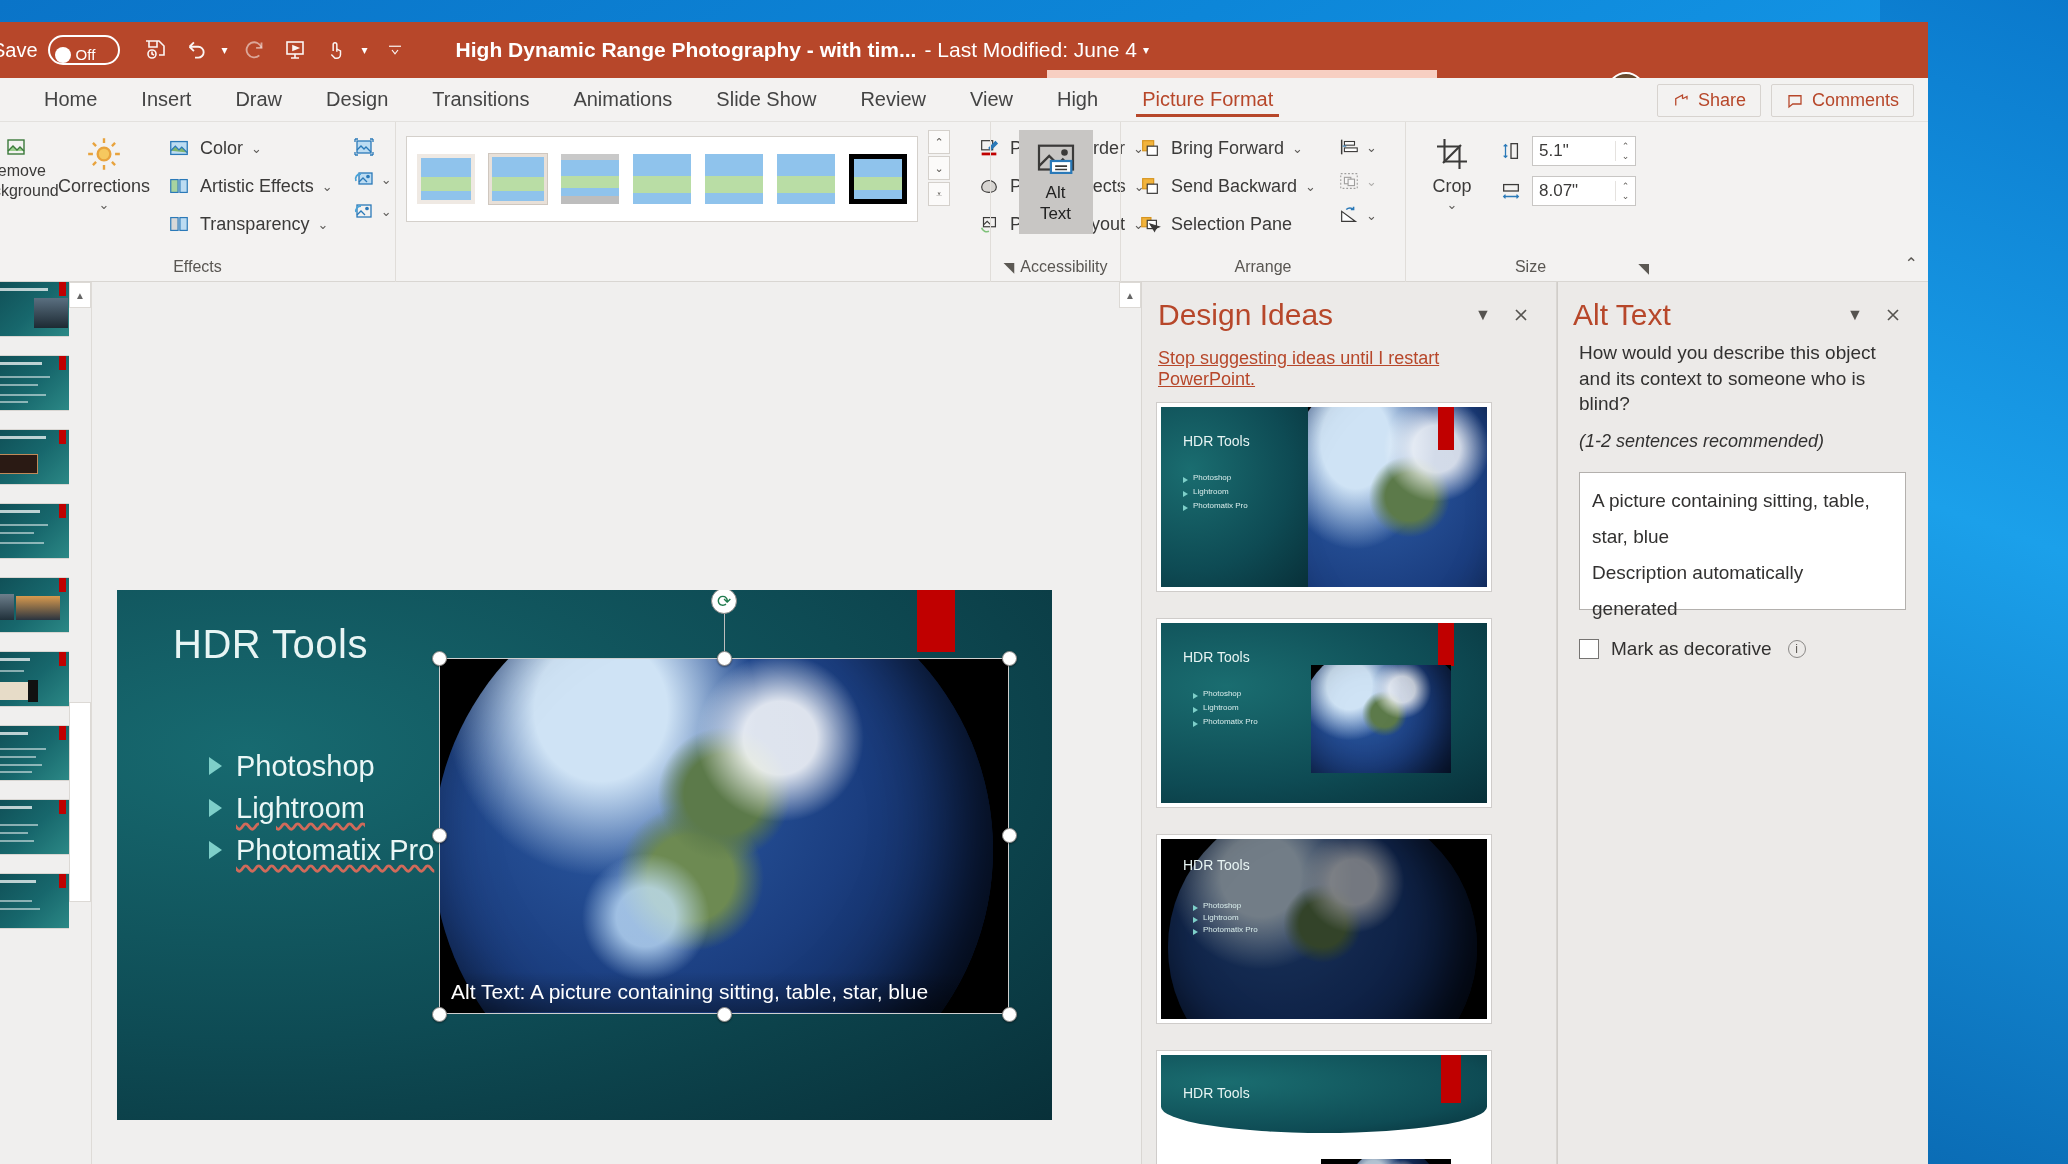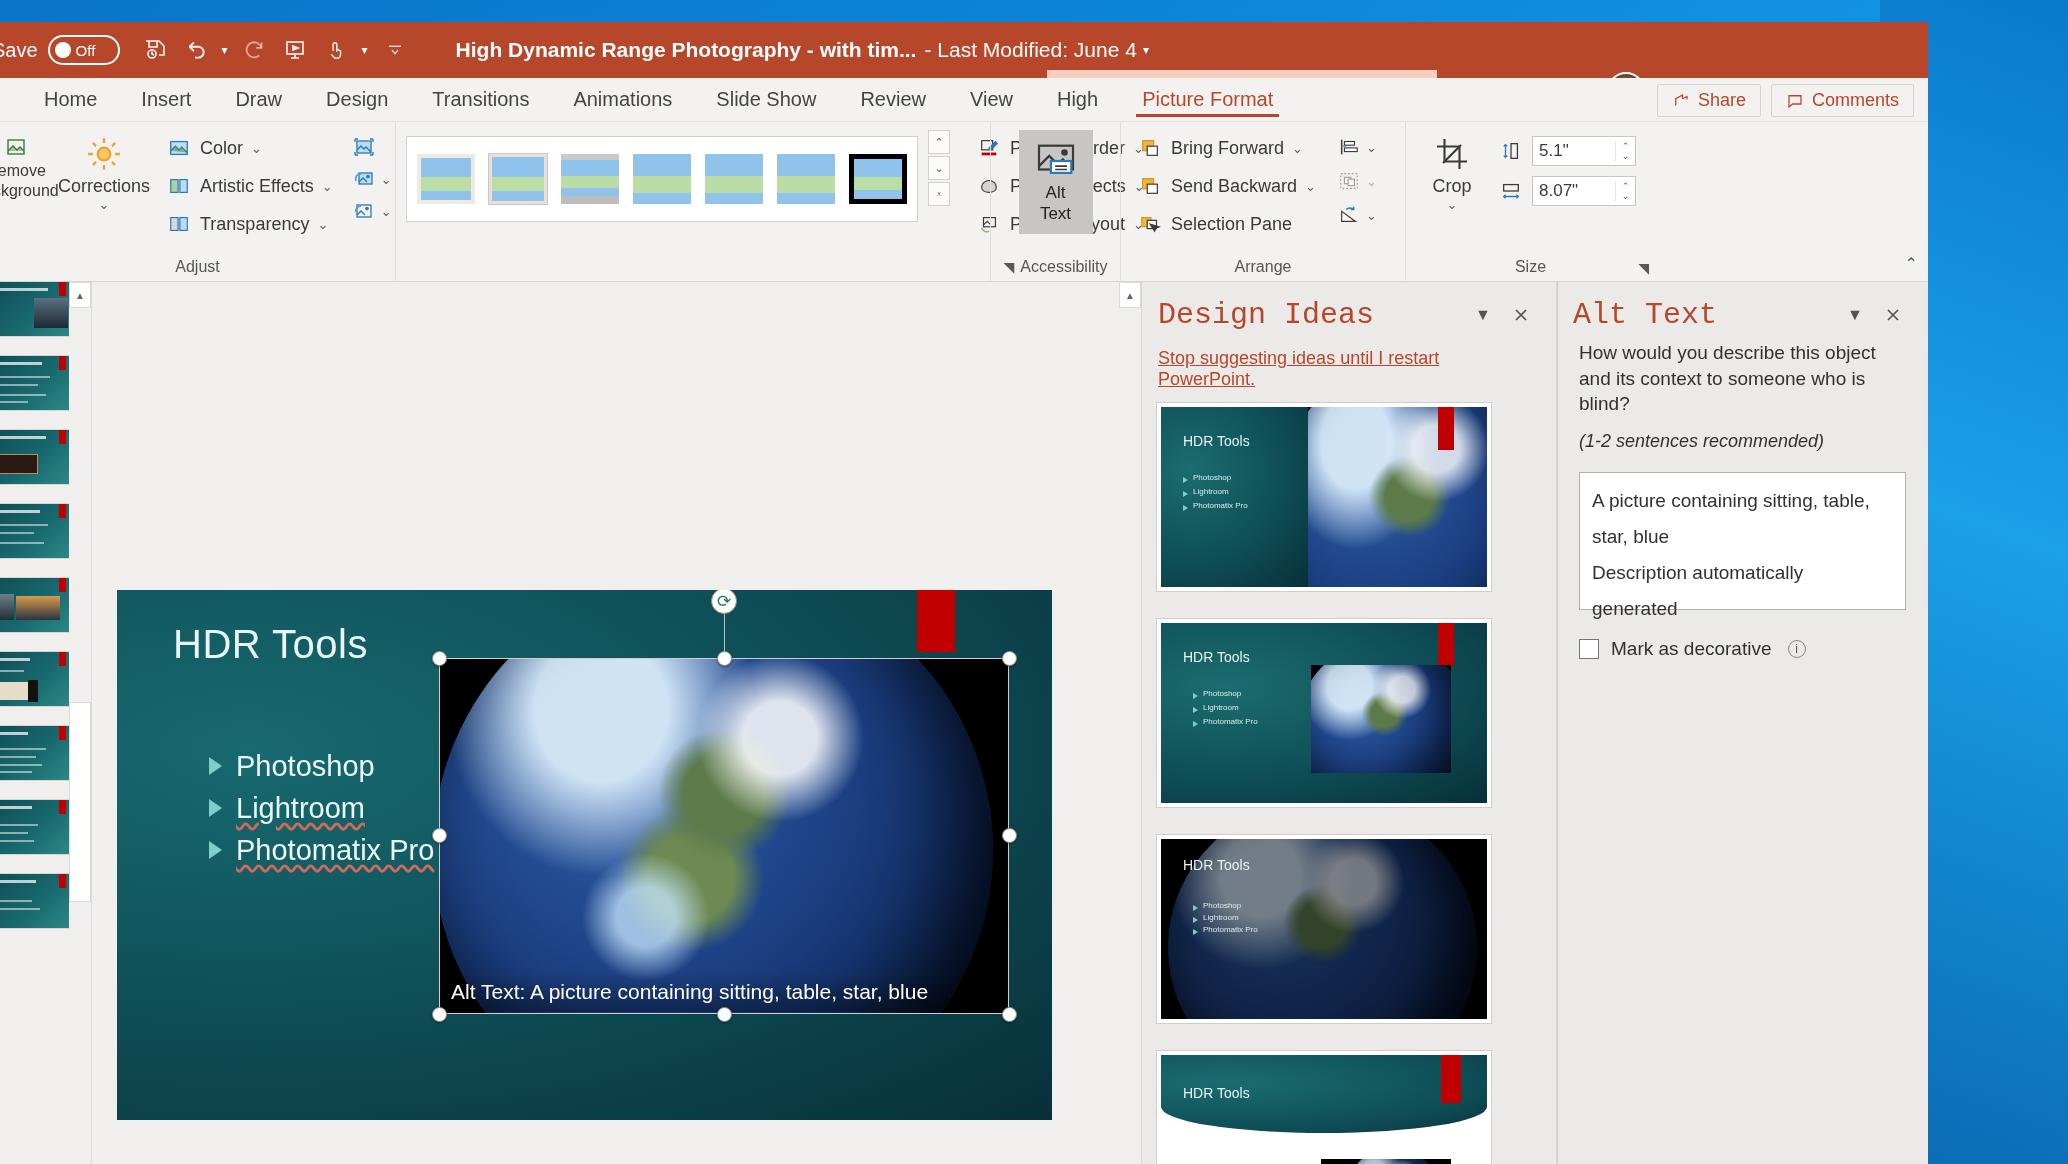--- a/index.html
+++ b/index.html
@@ -28,21 +28,21 @@
   }
 
   
   .titlebar {
     position: relative; height: 56px; background: #b7472a;
     display: flex; align-items: center; color: #fff;
   }
   .tb-save { font-size: 20px; margin-left: -12px; padding-left: 4px;}
   .toggle {
     margin-left: 10px; width: 72px; height: 30px; border: 2px solid #fff; border-radius: 16px;
-    display: flex; align-items: center; gap: 5px; padding-left: 5px;
+    display: flex; align-items: flex-end; gap: 5px; padding-left: 5px;
   }
   .toggle .knob { width: 16px; height: 16px; border-radius: 50%; background: #fff; }
   .toggle .txt { font-size: 15px; color: #fff; }
   .qat { display:flex; align-items:center; gap: 2px; margin-left: 16px;}
   .qicon {
     width: 38px; height: 40px; display:flex; align-items:center; justify-content:center;
     color: #fff; font-size: 22px; opacity: .95;
   }
   .qicon svg { display:block; }
   .caret { width: 18px; height: 40px; display:flex; align-items:center; justify-content:center; font-size:12px;}
@@ -219,21 +219,21 @@
     position:absolute; width: 26px; height: 26px; border-radius: 50%; background:#fff;
     border:1px solid #8a8886; display:flex; align-items:center; justify-content:center;
     color:#1f7a4d; font-size: 17px;
   }
   .rotstem { position:absolute; width: 1px; background:#bdbdbd; }
 
   
   .pane { width: 415px; background:#eceae8; position:relative; border-left:1px solid #d9d6d2; }
   .pane.alt { width: 372px; }
   .pane-head { display:flex; align-items:center; padding: 16px 16px 4px 16px; }
-  .pane-title { font-size: 30px; color:#b7472a; font-weight: 400; flex:1;font-family:Liberation Mono, monospace; }
+  .pane-title { font-size: 30px; color:#b7472a; font-weight: 400; flex:1; }
   .pane-ic { width: 38px; height: 34px; display:flex; align-items:center; justify-content:center; color:#55534f; font-size:16px;}
   .stoplink { color:#b7472a; font-size: 18px; text-decoration: underline; padding: 12px 16px 6px 16px; display:block; }
   .ideas { position:absolute; left: 14px; right: 14px; top: 120px; bottom: 0; overflow: hidden; }
   .idea {
     width: 336px; height: 190px; background:#fff; border:1px solid #cfcccA; margin: 0 0 26px 0; position:relative;
     overflow:hidden;
   }
   .idea .inner { position:absolute; inset: 4px; overflow:hidden; }
   .idea .ttl { position:absolute; font-size: 14px; color:#e7f4f3; }
   .idea .mini-b { position:absolute; font-size: 8px; color:#d8eceb; }
@@ -483,21 +483,21 @@
                   <rect x="5" y="6" width="14" height="12"></rect>
                     <circle cx="15" cy="9.5" r="1.2" fill="#2a79b8"></circle>
                   <path d="M5 16l4-4 4 4"></path>
                   <path d="M4 13a5 5 0 0 1 5-6" stroke="#4aa3d8" stroke-width="1.8"></path>
                 </svg>
               </span>
               <span class="chev">⌄</span>
             </div>
           </div>
         </div>
-        <span class="glabel">Adjust</span>
+        <span class="glabel">Effects</span>
       </div>
 
       <div class="group" style="width:595px">
         <div class="grow">
           <div class="gallery">
             <span class="thumb f1">
                 <span class="img"></span>
               </span>
             <span class="thumb f2">
                 <span class="img"></span>

